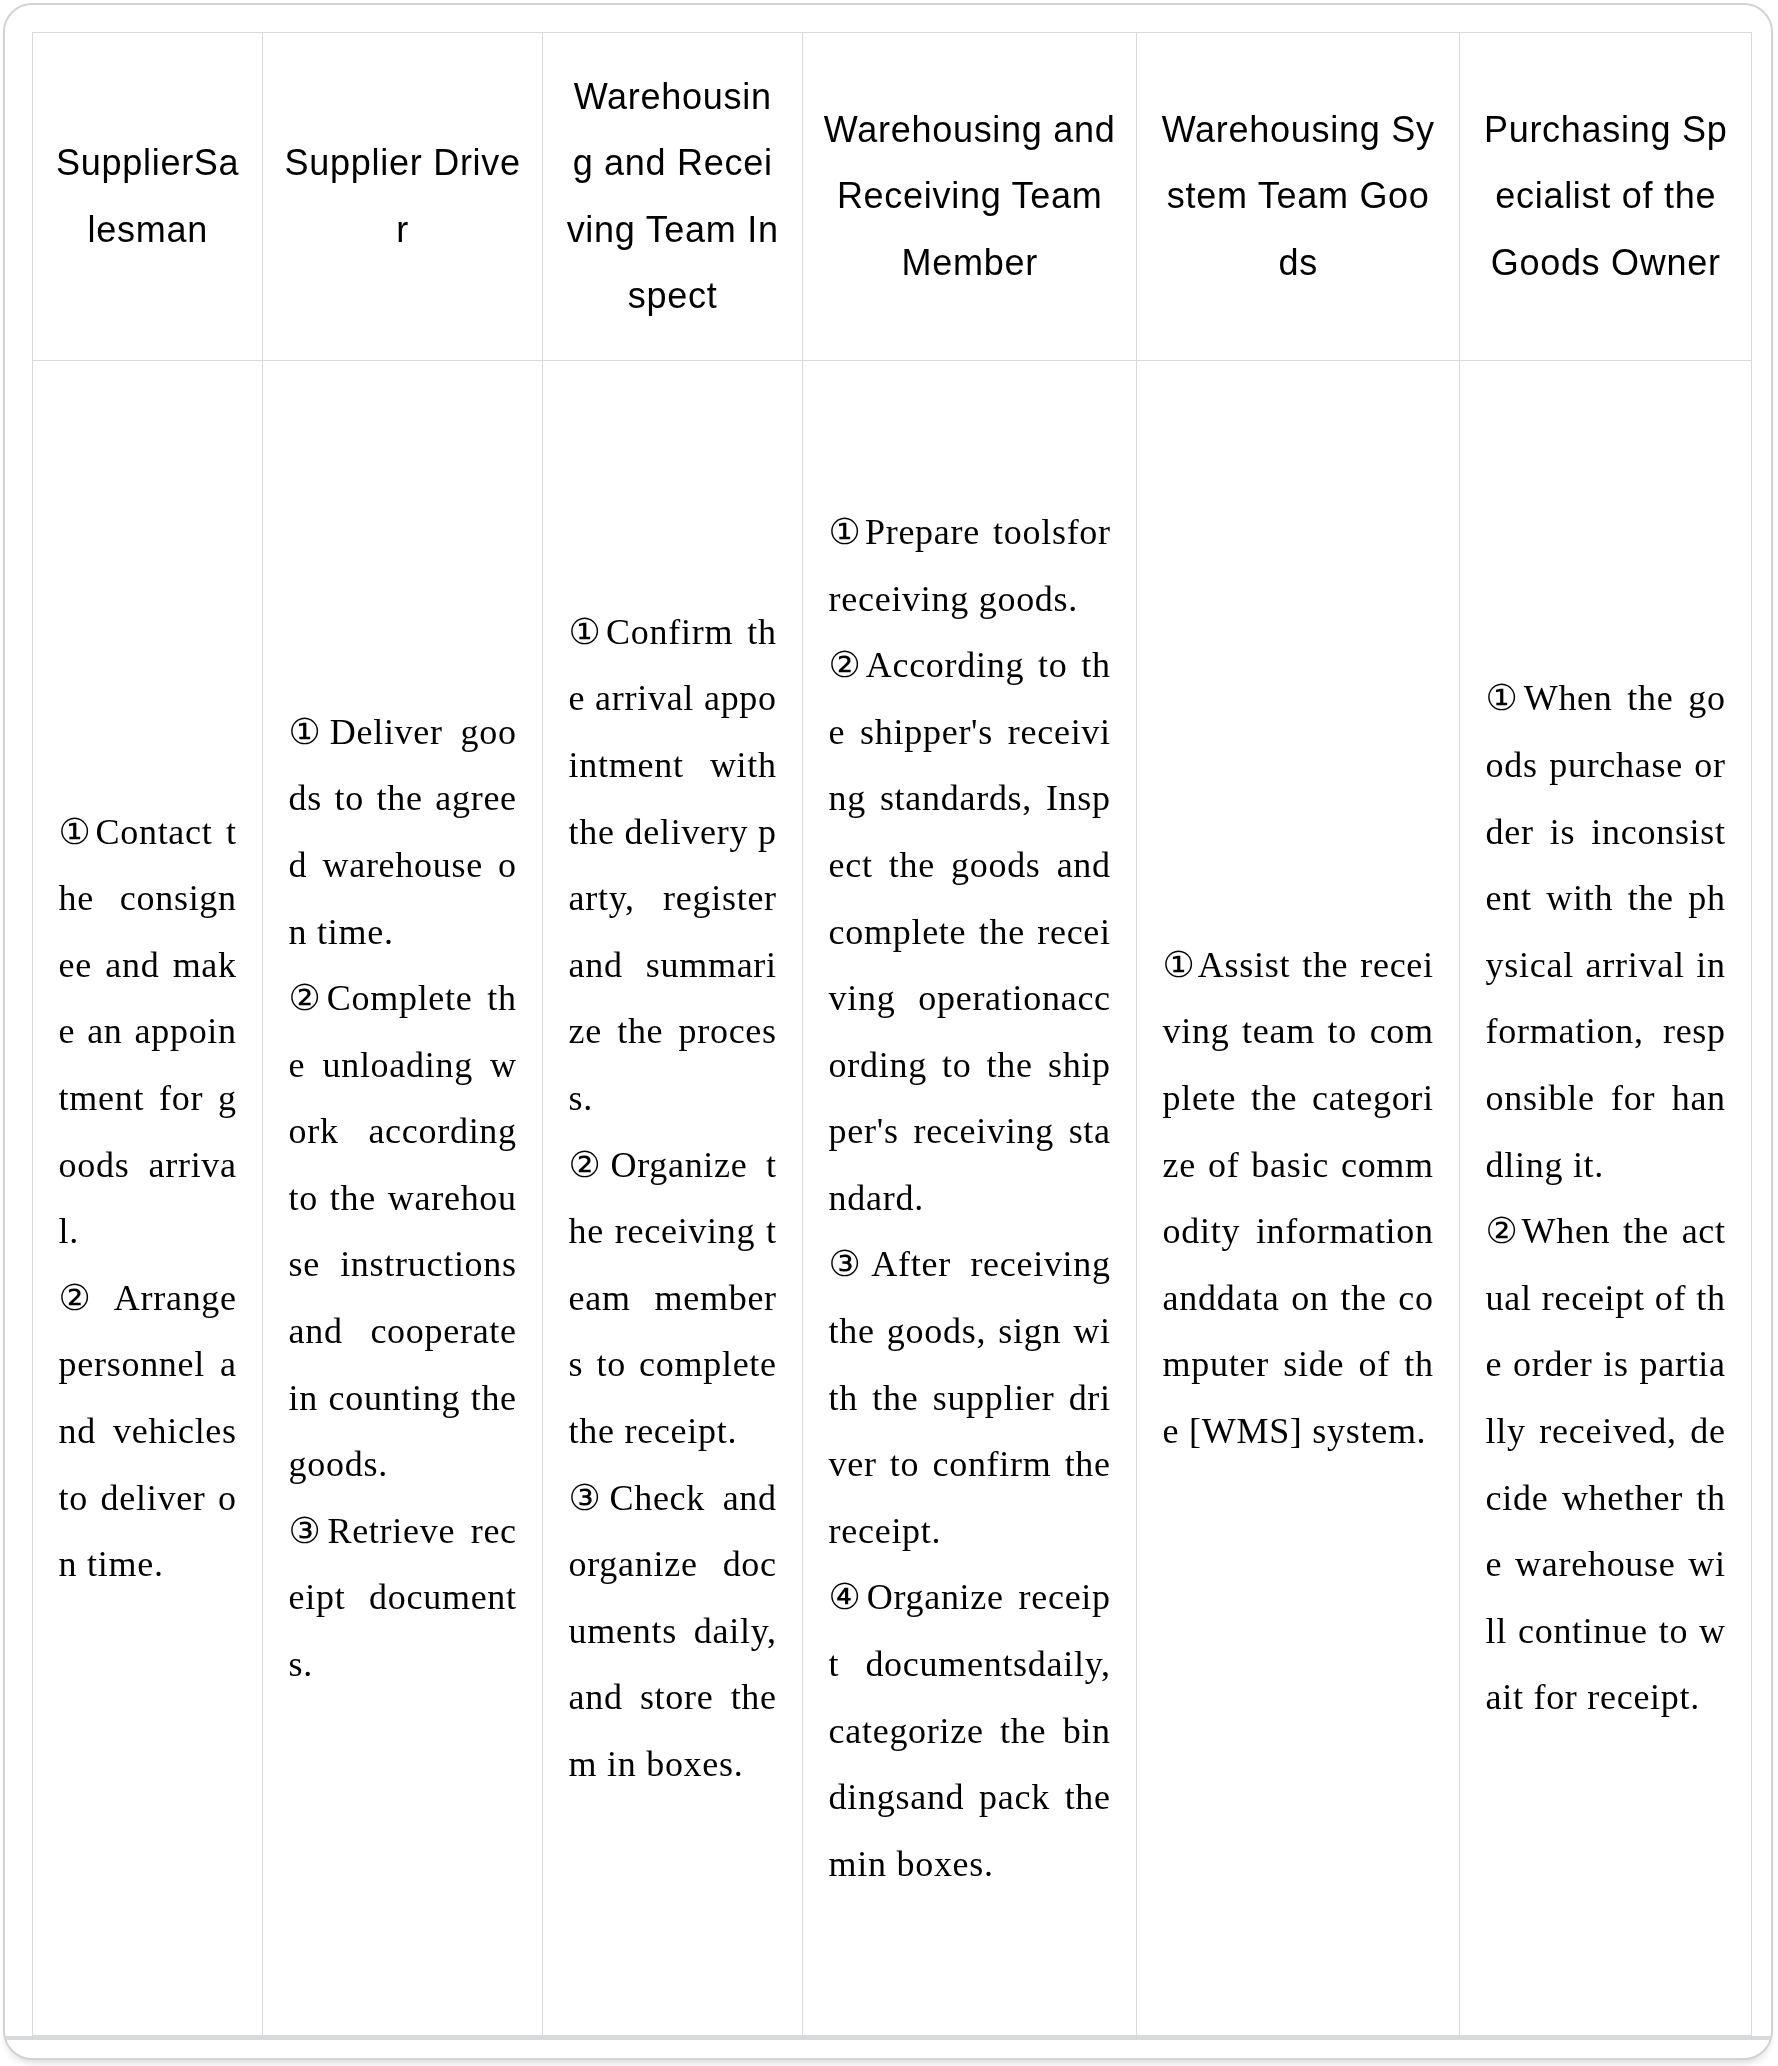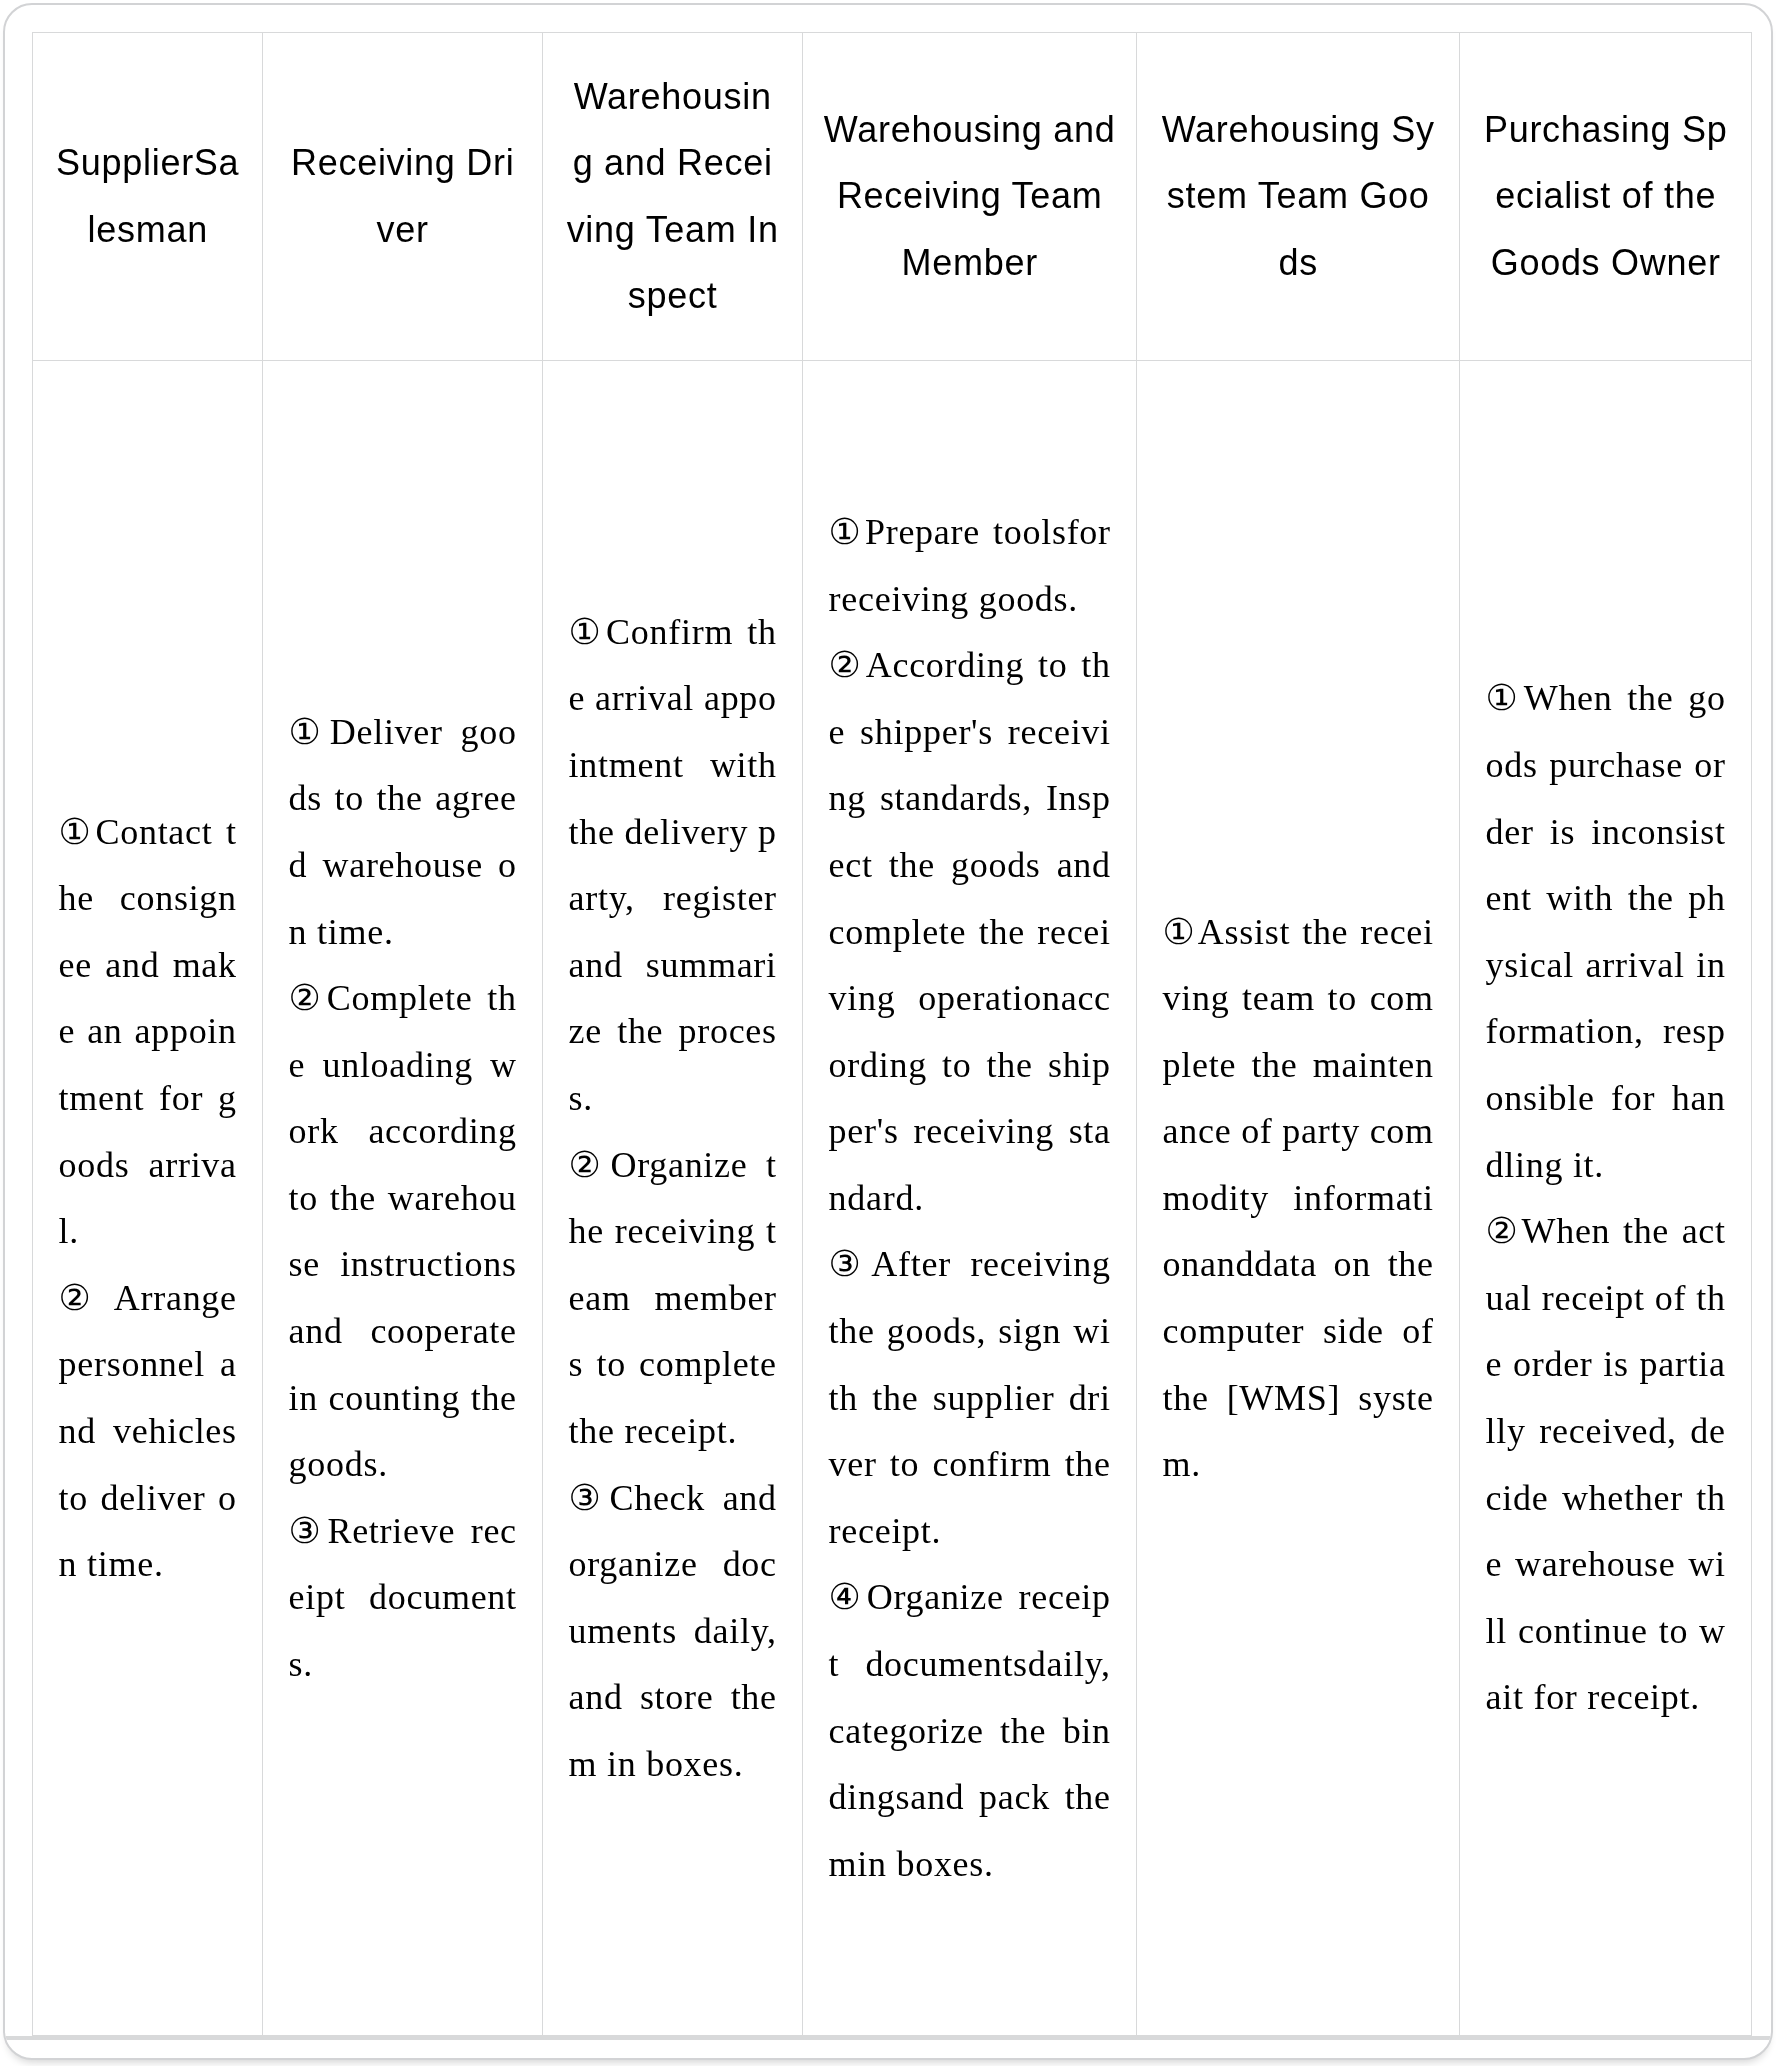--- a/index.html
+++ b/index.html
@@ -84,42 +84,42 @@
       <col class="c1">
         <col class="c2">
         <col class="c3">
         <col class="c4">
         <col class="c5">
         <col class="c6">
     </colgroup>
     <thead>
       <tr>
         <th>SupplierSalesman</th>
-        <th>Receiving Driver</th>
+        <th>Supplier Driver</th>
         <th>Warehousing and Receiving Team Inspect</th>
         <th>Warehousing and Receiving Team Member</th>
         <th>Warehousing System Team Goods</th>
         <th>Purchasing Specialist of the Goods Owner</th>
       </tr>
     </thead>
     <tbody>
       <tr>
         <td>①Contact the consignee and make an appointment for goods arrival.
 ②Arrange personnel and vehicles to deliver on time.</td>
         <td>①Deliver goods to the agreed warehouse on time.
 ②Complete the unloading work according to the warehouse instructions and cooperate in counting the goods.
 ③Retrieve receipt documents.</td>
         <td>①Confirm the arrival appointment with the delivery party, register and summarize the process.
 ②Organize the receiving team members to complete the receipt.
 ③Check and organize documents daily, and store them in boxes.</td>
         <td>①Prepare toolsfor receiving goods.
 ②According to the shipper's receiving standards, Inspect the goods and complete the receiving operationaccording to the shipper's receiving standard.
 ③After receiving the goods, sign with the supplier driver to confirm the receipt.
 ④Organize receipt documentsdaily,categorize the bindingsand pack themin boxes.</td>
-        <td>①Assist the receiving team to complete the maintenance of party commodity informationanddata on the computer side of the [WMS] system.</td>
+        <td>①Assist the receiving team to complete the categorize of basic commodity informationanddata on the computer side of the [WMS] system.</td>
         <td>①When the goods purchase order is inconsistent with the physical arrival information, responsible for handling it.
 ②When the actual receipt of the order is partially received, decide whether the warehouse will continue to wait for receipt.</td>
       </tr>
     </tbody>
   </table>
   <div class="bottom-rule"></div>
 </div>
 
 
 </body></html>

